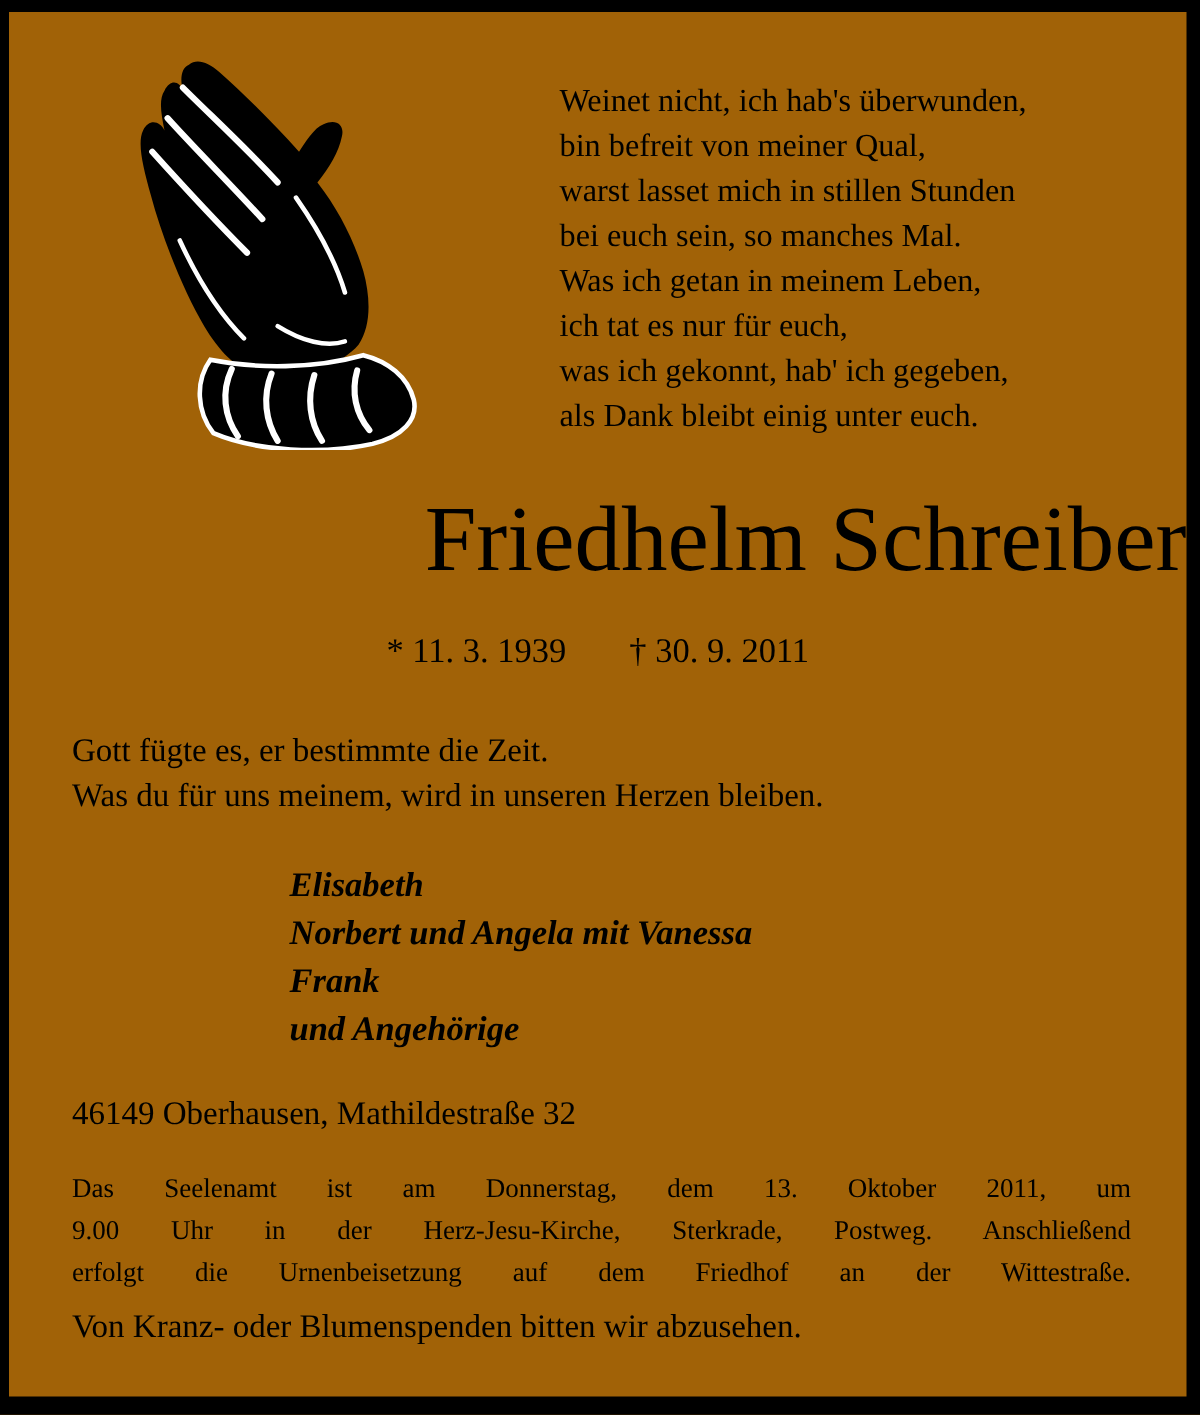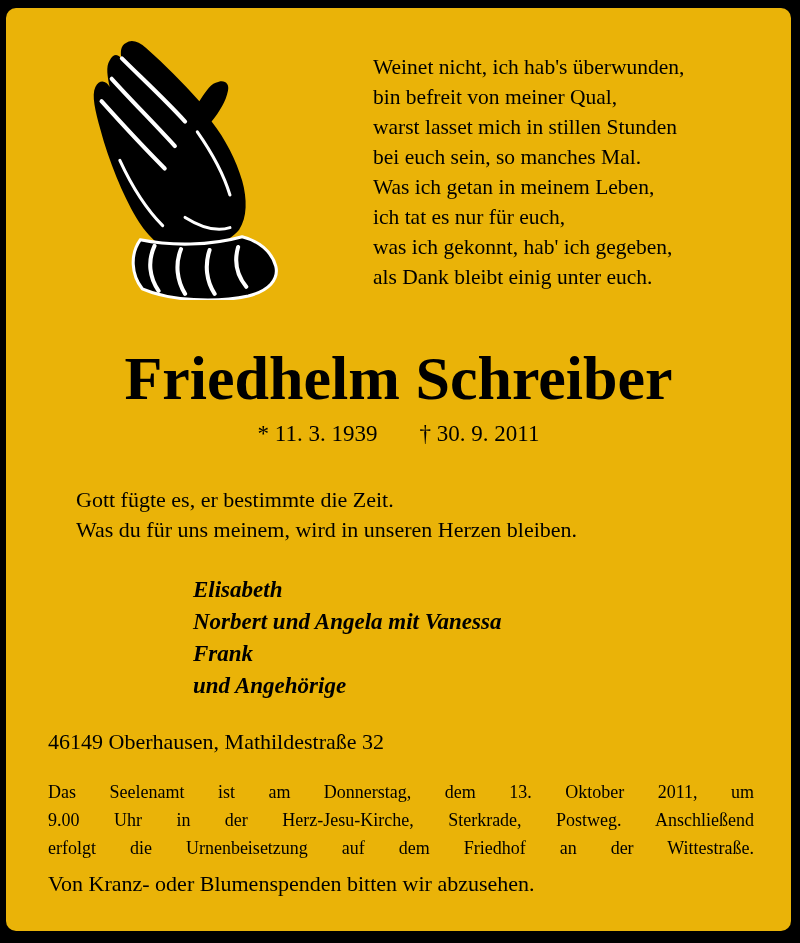--- a/index.html
+++ b/index.html
@@ -1,27 +1,26 @@
 <!DOCTYPE html>
 <html><head>
 <meta charset="utf-8">
 <style>
   html,body{margin:0;padding:0;background:#000;}
   .frame{position:relative;width:800px;height:943px;background:#000;overflow:hidden;}
   .page{
-    position:absolute;left:6px;top:8px;width:785px;height:923px;background:#eab308;color:#000;
+    position:absolute;left:6px;top:8px;width:785px;height:923px;background:#a16207;color:#000;
     font-family:"Liberation Serif","DejaVu Serif",serif;
-    border-radius:10px;
   }
   .abs{position:absolute;}
   .hands{left:68px;top:30px;width:212px;height:262px;}
   .poem{left:367px;top:44px;font-size:21.5px;line-height:30px;white-space:nowrap;}
-  .deceased-name{left:0;top:334px;width:785px;text-align:center;font-size:62px;font-weight:bold;line-height:72px;white-space:nowrap;}
+  .deceased-name{left:0;top:316px;width:785px;text-align:right;font-size:62px;font-weight:normal;line-height:72px;white-space:nowrap;}
   .dates{left:0;top:411px;width:785px;display:flex;justify-content:center;gap:42px;font-size:23px;line-height:30px;}
-  .epitaph{left:42px;top:477px;font-size:22px;line-height:30px;white-space:nowrap;margin-left:28px;}
+  .epitaph{left:42px;top:477px;font-size:22px;line-height:30px;white-space:nowrap;}
   .mourners{left:187px;top:566px;font-size:23px;line-height:32px;font-weight:bold;font-style:italic;white-space:nowrap;}
   .address{left:42px;top:720px;font-size:22px;line-height:28px;white-space:nowrap;}
   .service{left:42px;top:770px;width:706px;font-size:18px;line-height:28px;}
   .service .jline{text-align:justify;text-align-last:justify;-moz-text-align-last:justify;}
   .donation{left:42px;top:862px;font-size:22px;line-height:28px;white-space:nowrap;}
 </style>
 </head>
 <body>
 
 <div class="frame">

